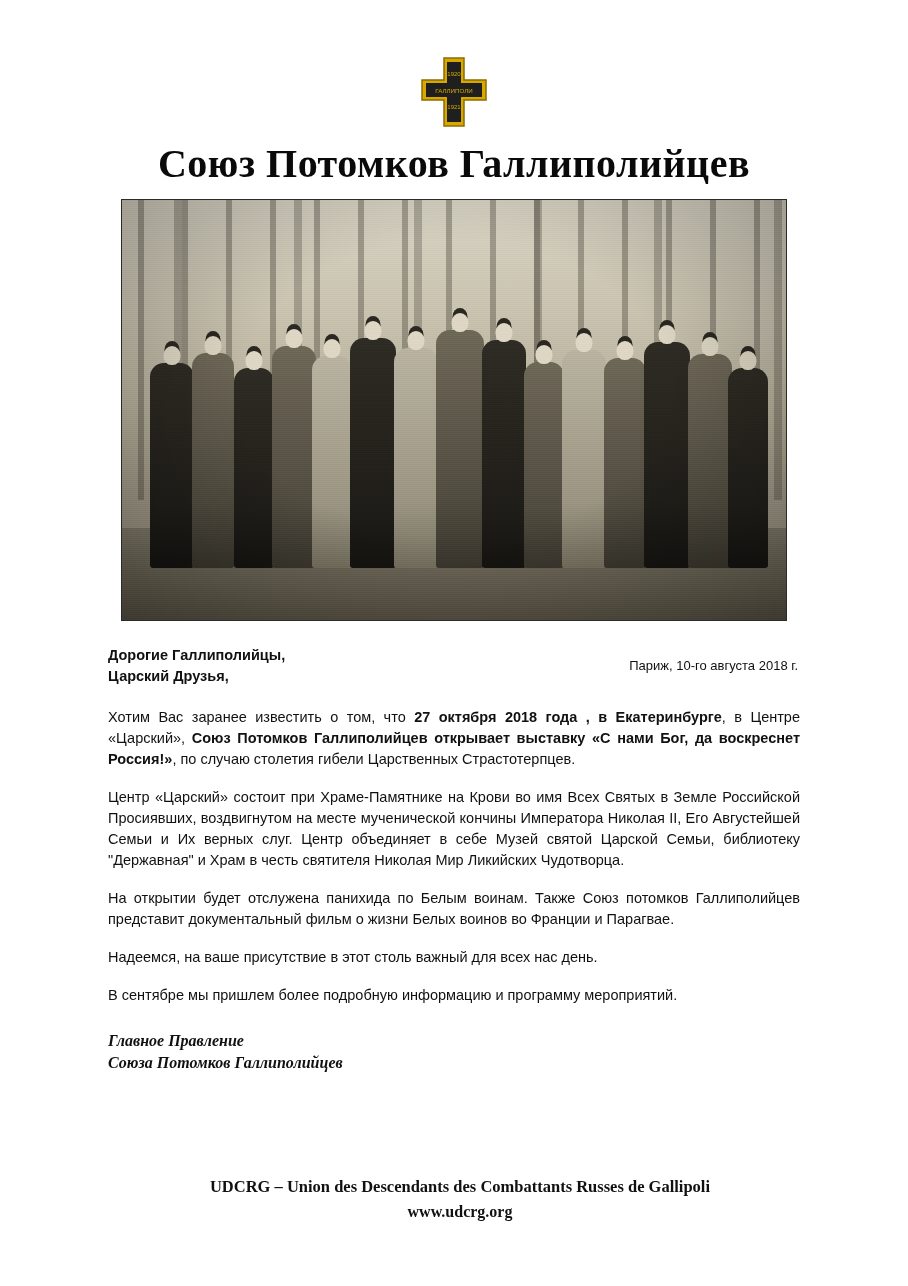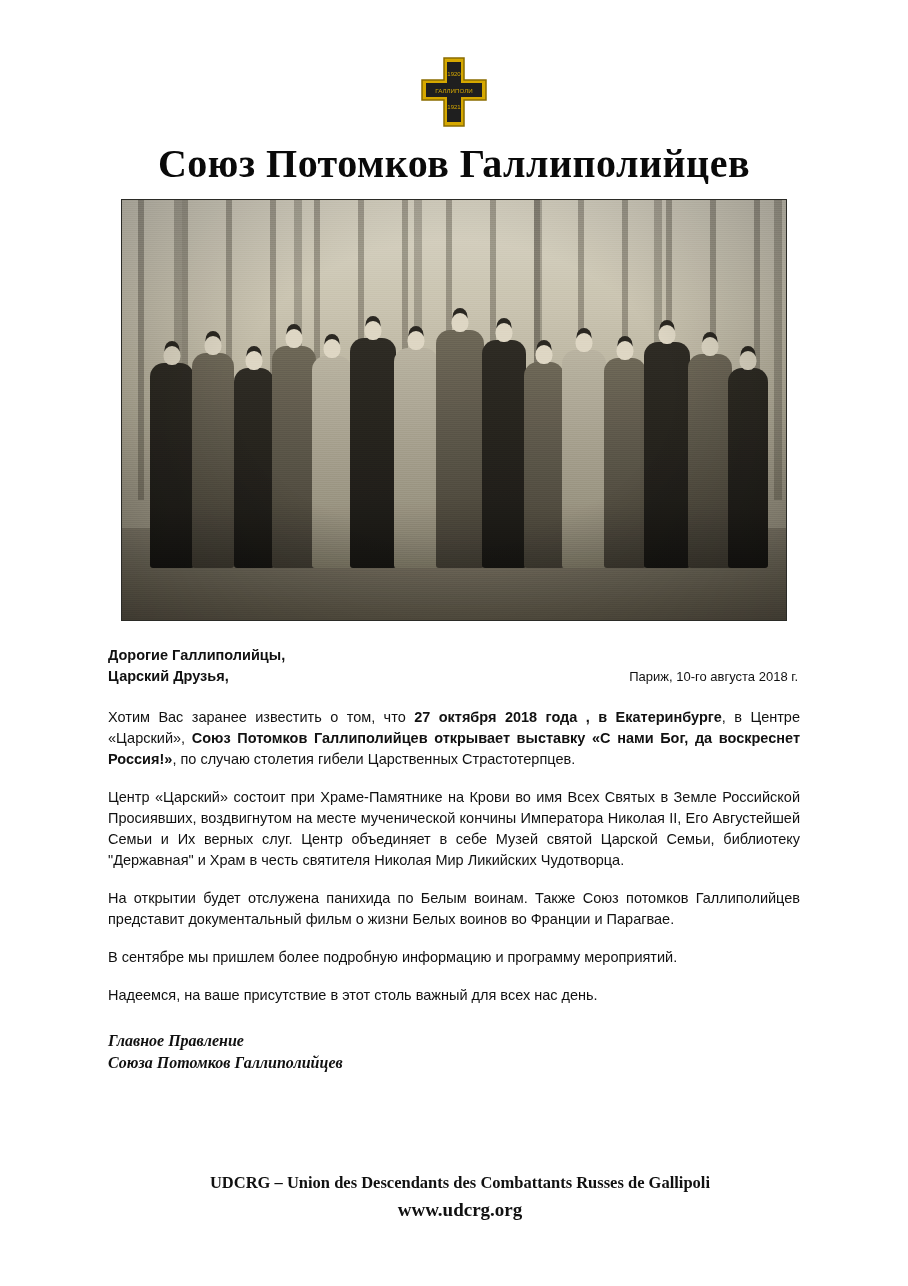--- a/index.html
+++ b/index.html
@@ -130,21 +130,21 @@
 
   
   .letter {
     margin-top: 24px;
     font-size: 14.5px;
     line-height: 1.45;
   }
   .salutation-row {
     display: flex;
     justify-content: space-between;
-    align-items: flex-end;
+    align-items: center;
   }
   .salutation {
     font-weight: bold;
     font-size: 14.5px;
     line-height: 1.45;
   }
   .place-date {
     font-size: 13px;
     padding-top: 1px;
     padding-right: 2px;
@@ -171,21 +171,21 @@
     left: 12px;
     right: 0;
     bottom: 36px;
     text-align: center;
     font-family: "Liberation Serif", serif;
     font-weight: bold;
     font-size: 16.5px;
     line-height: 1.5;
     color: #111;
   }
-  .footer .site { font-size: 19px; }
+  .footer .site { font-size: 16px; }
 </style>
 </head>
 <body>
 
 <div class="page">
 
   <div class="emblem-wrap">
     <div class="emblem">
       <svg width="72" height="72" viewBox="0 0 72 72" xmlns="http://www.w3.org/2000/svg">
         <path d="M26 2 H46 V24 H68 V44 H46 V70 H26 V44 H4 V24 H26 Z" fill="#d6a800" stroke="#8a6c00" stroke-width="1.5"></path>
@@ -233,22 +233,22 @@
         <div>Дорогие Галлиполийцы,</div>
         <div>Царский Друзья,</div>
       </div>
       <div class="place-date">Париж, 10-го августа 2018 г.</div>
     </div>
 
     <div id="paragraphs">
         <p class="body-par first"><span>Хотим Вас заранее известить о том, что </span><b class="hl">27 октября 2018 года , в Екатеринбурге</b><span>, в Центре «Царский», </span><b class="hl">Союз Потомков Галлиполийцев открывает выставку «С нами Бог, да воскреснет Россия!»</b><span>, по случаю столетия гибели Царственных Страстотерпцев.</span></p>
         <p class="body-par"><span>Центр «Царский» состоит при Храме-Памятнике на Крови во имя Всех Святых в Земле Российской Просиявших, воздвигнутом на месте мученической кончины Императора Николая II, Его Августейшей Семьи и Их верных слуг. Центр объединяет в себе Музей святой Царской Семьи, библиотеку "Державная" и Храм в честь святителя Николая Мир Ликийских Чудотворца.</span></p>
         <p class="body-par"><span>На открытии будет отслужена панихида по Белым воинам. Также Союз потомков Галлиполийцев представит документальный фильм о жизни Белых воинов во Франции и Парагвае.</span></p>
+        <p class="body-par"><span>Надеемся, на ваше присутствие в этот столь важный для всех нас день.</span></p>
         <p class="body-par"><span>В сентябре мы пришлем более подробную информацию и программу мероприятий.</span></p>
-        <p class="body-par"><span>Надеемся, на ваше присутствие в этот столь важный для всех нас день.</span></p>
       </div>
 
     <div class="signature">
       <div>Главное Правление</div>
       <div>Союза Потомков Галлиполийцев</div>
     </div>
   </div>
 
   <div class="footer">
     <div>UDCRG – Union des Descendants des Combattants Russes de Gallipoli</div>

